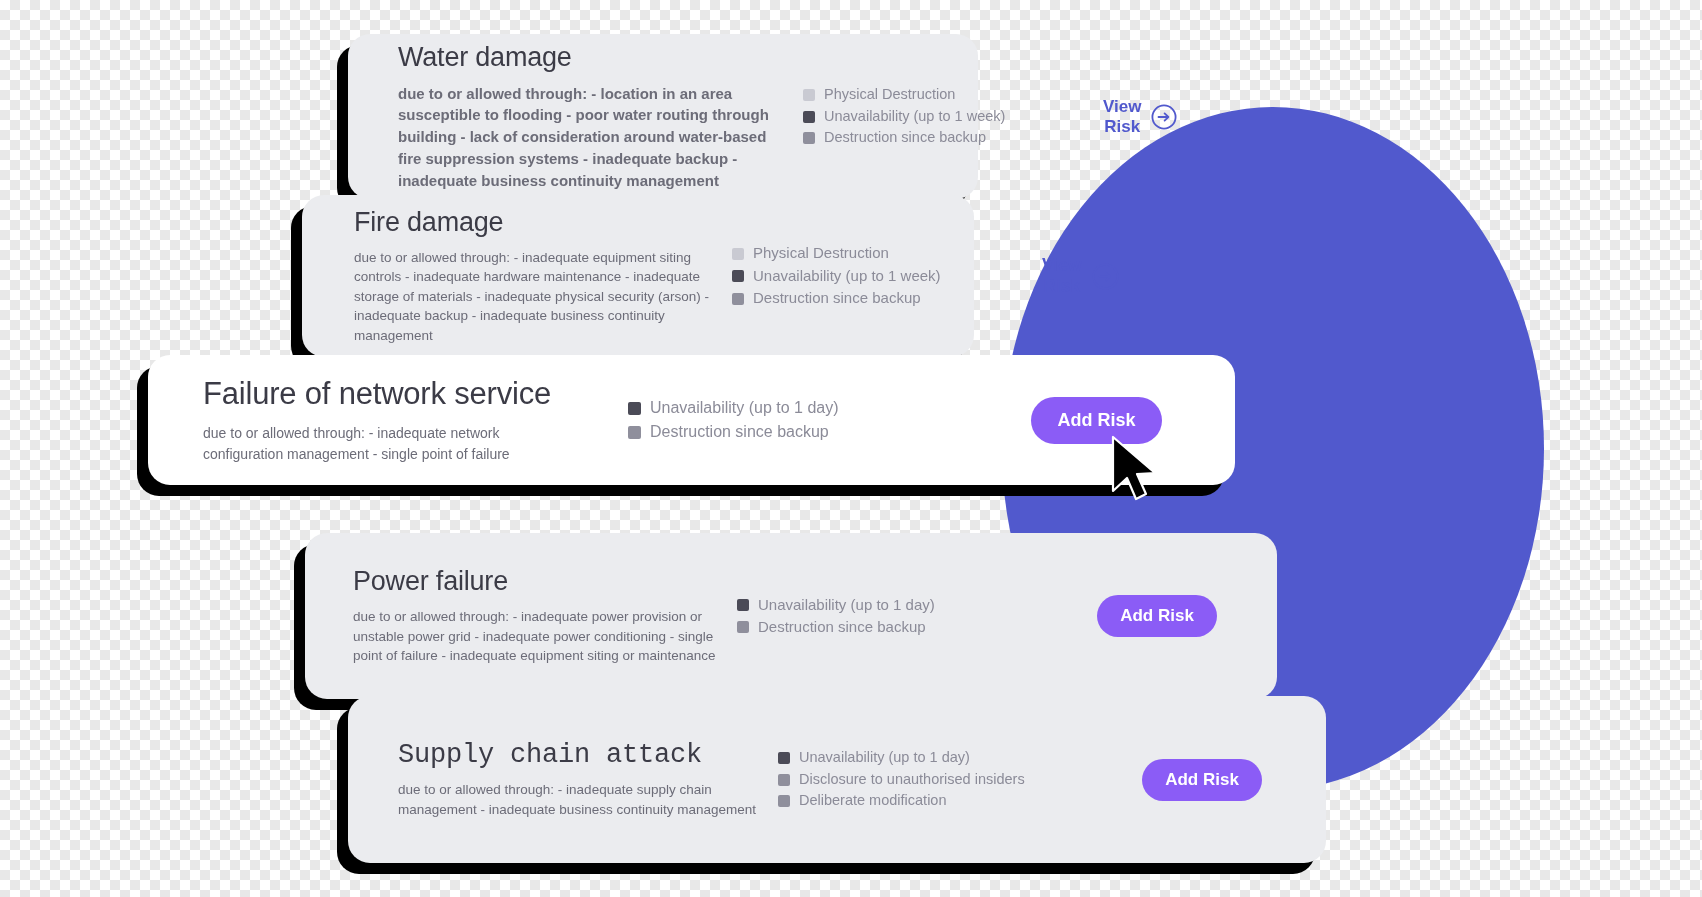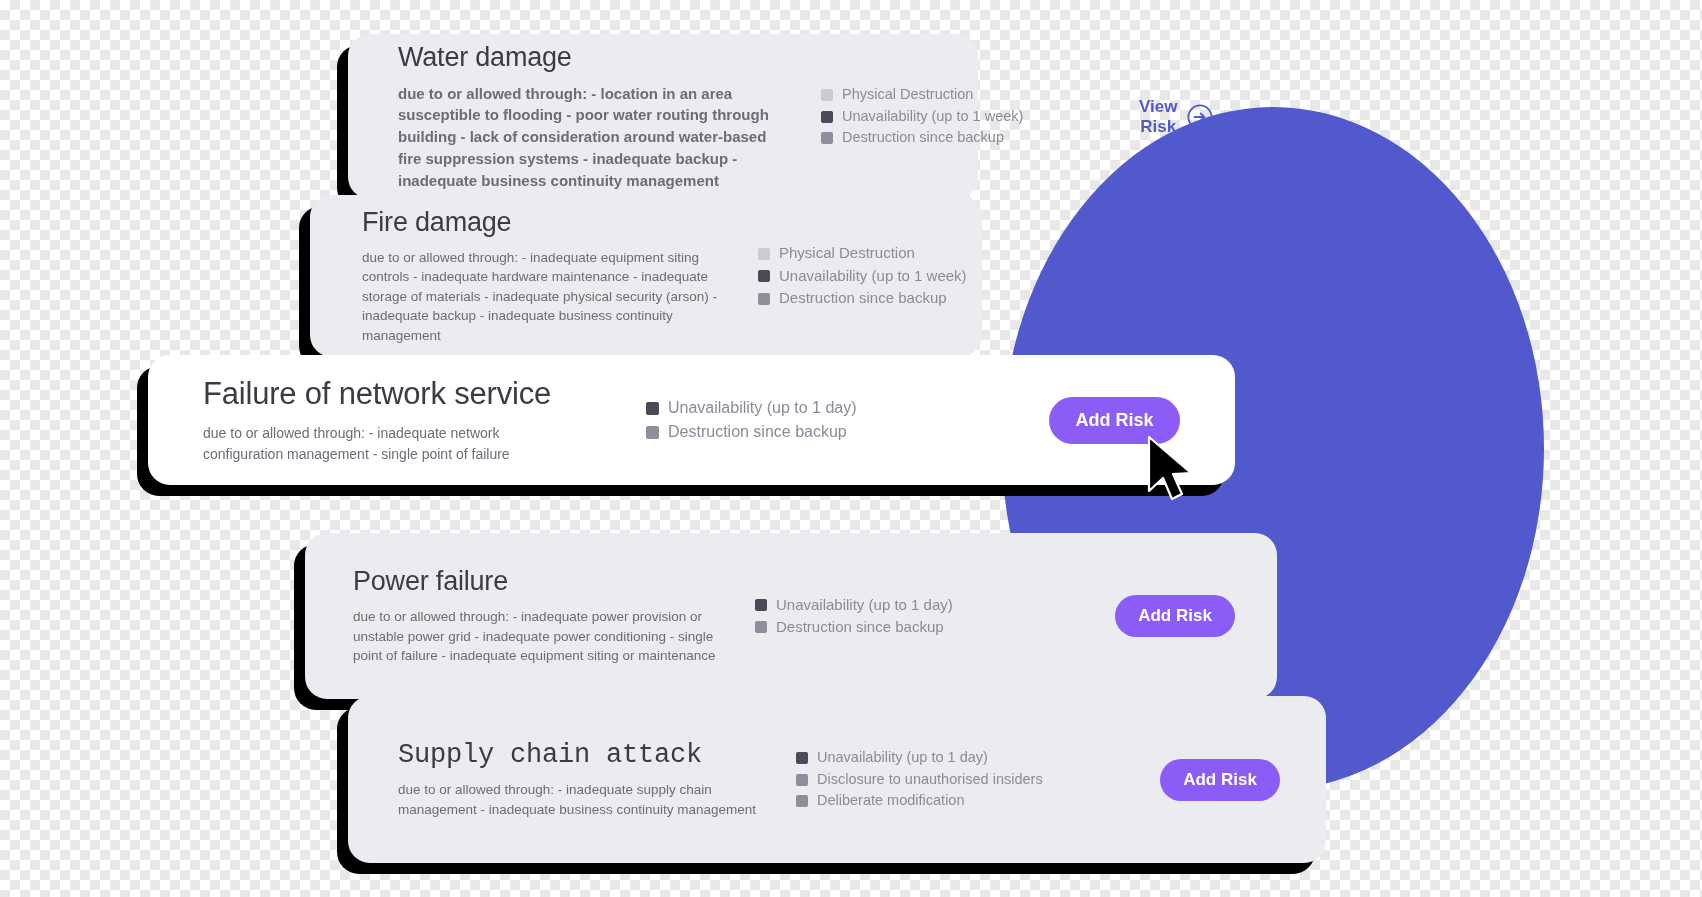--- a/index.html
+++ b/index.html
@@ -42,21 +42,20 @@
   
   .card {
     position: absolute;
     box-sizing: border-box;
     border-radius: 22px;
     background: #ebecef;
     box-shadow: -11px 11px 0 0 #000;
     display: flex;
     align-items: center;
     z-index: 3;
-    gap: 18px;
   }
   .card.white {
     background: #ffffff;
     z-index: 6;
   }
 
   .card-main {
     flex: 0 0 auto;
     box-sizing: border-box;
   }
@@ -135,21 +134,21 @@
 
   
   .cursor {
     position: absolute;
     z-index: 20;
     pointer-events: none;
   }
 
   
   #card-water    { left: 348px; top: 34px;  width: 630px;  height: 165px; }
-  #card-fire     { left: 302px; top: 195px; width: 672px;  height: 162px; margin-left: 8px; }
+  #card-fire     { left: 302px; top: 195px; width: 672px;  height: 162px; }
   #card-network  { left: 148px; top: 355px; width: 1087px; height: 130px; }
   #card-power    { left: 305px; top: 533px; width: 972px;  height: 166px; }
   #card-supply   { left: 348px; top: 696px; width: 978px;  height: 167px; }
 </style>
 </head>
 <body>
 
 <div id="stage">
 
   <div class="blue-circle"></div>

